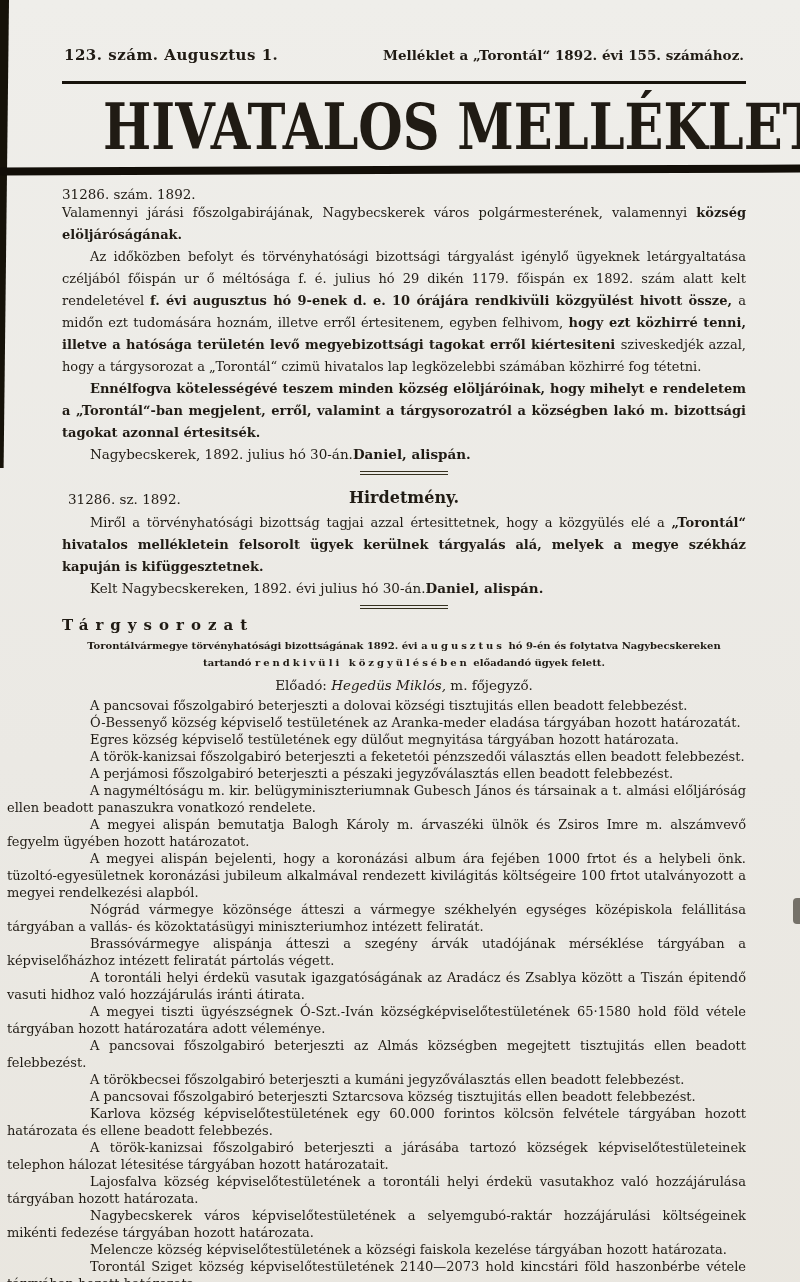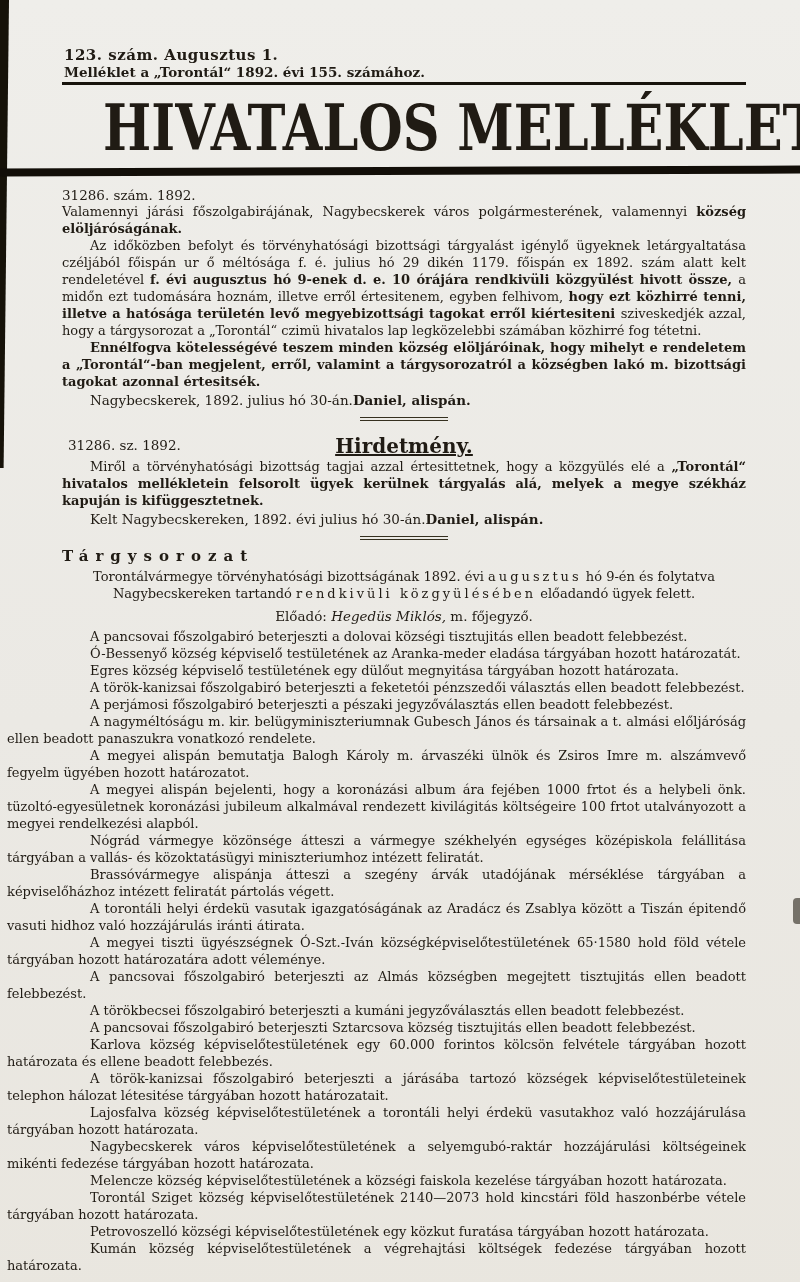--- a/index.html
+++ b/index.html
@@ -20,52 +20,52 @@
     background:#161209;
     clip-path:polygon(0 0,100% 0,40% 100%,0 100%);
   }
   .scan-speck{
     position:absolute;right:0;top:898px;width:7px;height:26px;
     background:#57524a;border-radius:4px 0 0 4px;opacity:.8;
   }
   .content{padding:46px 54px 40px 62px;box-sizing:border-box;}
   .masthead-row{
     display:flex;justify-content:space-between;align-items:baseline;
-    border-bottom:3px solid #17130c;padding:0 2px 2px 2px;flex-direction:column;
+    border-bottom:3px solid #17130c;padding:0 2px 17px 2px;
   }
   .issue{font-weight:bold;font-size:15px;letter-spacing:.5px;}
   .suppl{font-weight:bold;font-size:13.5px;}
   .page-title{
     text-align:center;font-weight:bold;font-size:58px;line-height:1.0;
     margin:14px 0 4px;letter-spacing:0;white-space:nowrap;
     transform:scale(.88,1.08);transform-origin:center;
   }
   .title-bar{
     height:8px;background:#120e08;
     margin:10px -54px 6px -62px;
     transform:rotate(-.2deg);
   }
   p{margin:0;}
-  .body-par{font-size:13px;line-height:17px;text-align:justify;}
+  .body-par{font-size:13px;line-height:22px;text-align:justify;}
   .ind{text-indent:28px;}
   .b{font-weight:bold;}
   .i{font-style:italic;}
   .sp{letter-spacing:3px;}
   .ref{font-size:13.5px;margin:12px 0 0;}
   .sig-row{display:flex;justify-content:flex-start;align-items:baseline;
     padding-left:28px;margin-top:2px;font-size:13.5px;}
   .sig{font-weight:bold;padding-right:2px;}
   .section-divider{width:88px;height:2px;border-top:1px solid #35301f;
     border-bottom:1px solid #35301f;margin:9px auto 7px;}
   .notice-head{position:relative;margin-top:2px;height:30px;}
   .notice-ref{position:absolute;left:6px;top:9px;font-size:13.5px;}
-  .notice-title{text-align:center;font-weight:bold;font-size:20px;padding-top:6px;text-decoration:underline;}
+  .notice-title{text-align:center;font-weight:bold;font-size:16px;padding-top:6px;}
   .agenda-head{text-align:left;font-weight:bold;font-size:15px;
     letter-spacing:7px;margin:6px 0 3px;}
-  .agenda-sub{text-align:center;font-size:13px;line-height:17px;margin:0 24px;}
+  .agenda-sub{text-align:center;font-size:10px;line-height:17px;margin:0 24px;font-weight:bold;}
   .presenter{text-align:center;font-size:13.5px;margin:6px 0 4px;}
   .item{font-size:13px;line-height:17px;text-align:justify;
     margin-left:-55px;text-indent:83px;}
 </style>
 </head>
 <body>
 
 <div class="page">
   <div class="scan-edge"></div>
   <div class="scan-speck"></div>

